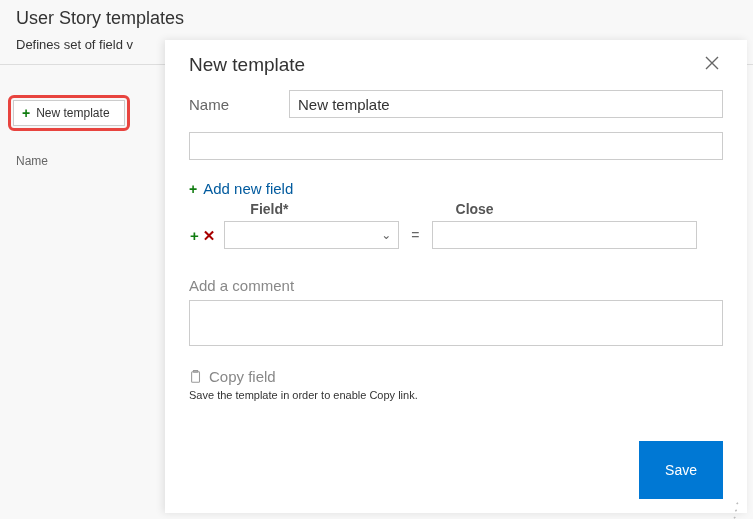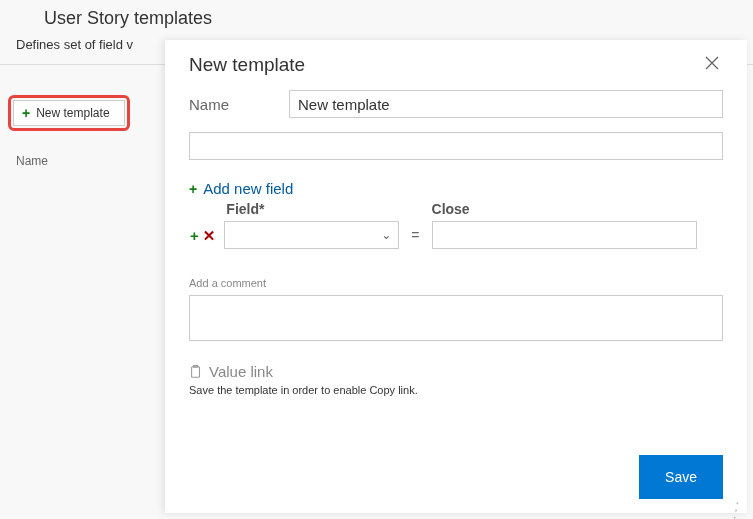--- a/index.html
+++ b/index.html
@@ -10,21 +10,20 @@
       height: 519px;
       overflow: hidden;
       position: relative;
       font-size: 14px;
       color: #333;
     }
     .page-header {
       padding: 8px 16px 4px 16px;
       font-size: 18px;
       color: #333;
-      margin-left: 28px;
     }
     .page-subtext {
       padding: 4px 16px 12px 16px;
       font-size: 13px;
       color: #333;
       border-bottom: 1px solid #ddd;
     }
     .new-template-btn-wrap {
       position: absolute;
       top: 95px;
@@ -131,21 +130,21 @@
     .icon-btn {
       background: none;
       border: none;
       font-size: 15px;
       cursor: pointer;
       line-height: 1;
       padding: 0 1px;
     }
     .remove-red { color: #a80000; font-weight: bold;}
     .col-block { display: flex; flex-direction: column; }
-    .col-header { font-size: 14px; color: #555; font-weight: 600; margin-bottom: 4px; }
+    .col-header { font-size: 14px; color: #555; font-weight: 600; margin-bottom: 4px; margin-left: 24px; }
     .field-select {
       border: 1px solid #ccc;
       height: 28px;
       width: 175px;
       background: #fff;
       padding: 2px 24px 2px 6px;
       appearance: none;
       position: relative;
       cursor: pointer;
     }
@@ -162,21 +161,21 @@
     .eq { padding: 0 4px 6px 4px; color: #666; }
     .value-input {
       border: 1px solid #ccc;
       height: 28px;
       width: 265px;
       background: #fff;
       padding: 2px 6px;
     }
     .comment-label {
       margin-top: 28px;
-      font-size: 11px;
+      font-size: 15px;
       color: #888;
     }
     .comment-box {
       margin-top: 6px;
       border: 1px solid #ccc;
       height: 46px;
       width: 100%;
       padding: 6px;
       resize: none;
       font-family: inherit;
@@ -197,21 +196,21 @@
     }
     .dialog-footer {
       margin-top: auto;
       display: flex;
       gap: 10px;
       justify-content: flex-end;
       padding-top: 18px;
     }
     .btn {
       border: none;
-      padding: 14px 26px;
+      padding: 21px 26px;
       font-size: 14px;
       cursor: pointer;
     }
     .btn-primary { background: #0078d4; color: #fff; }
     .btn-secondary { background: #eee; color: #333; }
     .resize-grip {
       position: absolute;
       right: 2px;
       bottom: 2px;
       color: #bbb;
@@ -283,21 +282,21 @@
   </div>
 
   <div class="comment-label">Add a comment</div>
   <textarea class="comment-box" style=""></textarea>
 
   <div class="copy-link">
     <svg viewBox="0 0 16 16">
       <rect x="3" y="2" width="9" height="12" rx="1" fill="none" stroke="#999" stroke-width="1.2"></rect>
       <rect x="5" y="0.5" width="5" height="2" rx="0.5" fill="none" stroke="#999" stroke-width="1.2"></rect>
     </svg>
-    <span>Value link</span>
+    <span>Copy field</span>
   </div>
   <div class="hint">Save the template in order to enable Copy link.</div>
 
   <div class="dialog-footer">
     <button class="btn btn-primary">Save</button>
   </div>
 
   <div class="resize-grip">⋰</div>
 </div>
 

